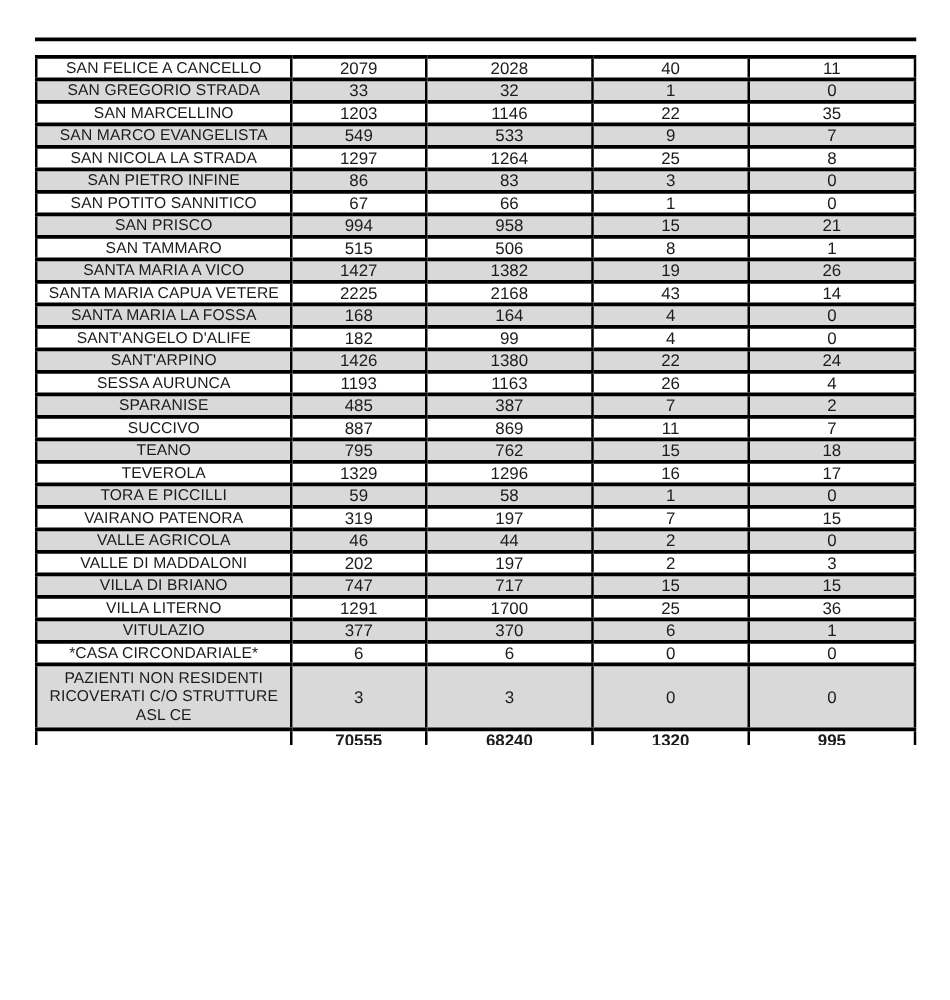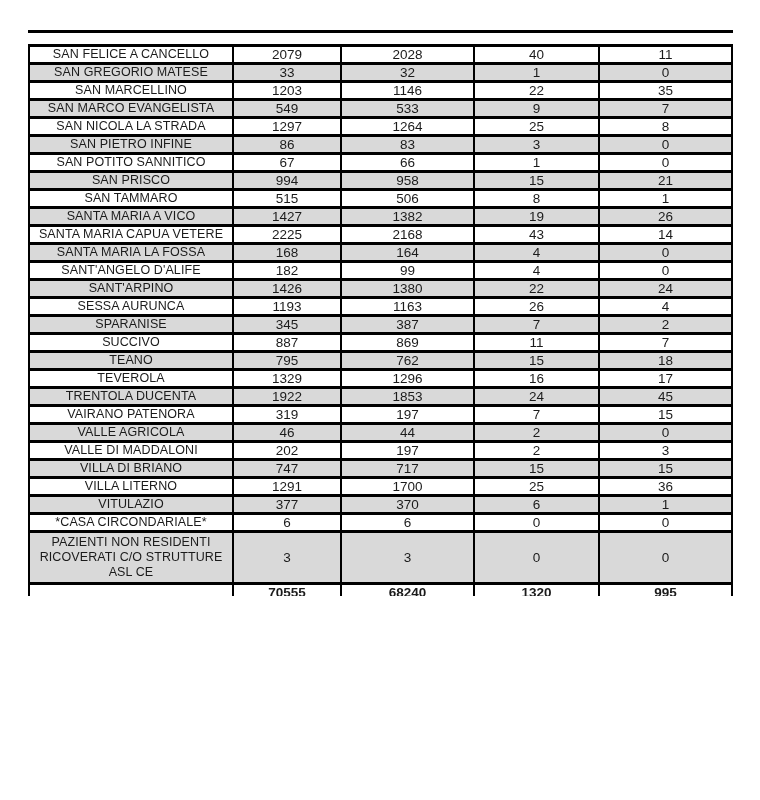--- a/index.html
+++ b/index.html
@@ -78,21 +78,21 @@
     </colgroup>
     <tbody id="table-body">
         <tr>
           <td class="name-cell">SAN FELICE A CANCELLO</td>
           <td class="num-cell">2079</td>
           <td class="num-cell">2028</td>
           <td class="num-cell">40</td>
           <td class="num-cell">11</td>
         </tr>
         <tr>
-          <td class="name-cell">SAN GREGORIO MATESE</td>
+          <td class="name-cell">SAN GREGORIO STRADA</td>
           <td class="num-cell">33</td>
           <td class="num-cell">32</td>
           <td class="num-cell">1</td>
           <td class="num-cell">0</td>
         </tr>
         <tr>
           <td class="name-cell">SAN MARCELLINO</td>
           <td class="num-cell">1203</td>
           <td class="num-cell">1146</td>
           <td class="num-cell">22</td>
@@ -177,21 +177,21 @@
         </tr>
         <tr>
           <td class="name-cell">SESSA AURUNCA</td>
           <td class="num-cell">1193</td>
           <td class="num-cell">1163</td>
           <td class="num-cell">26</td>
           <td class="num-cell">4</td>
         </tr>
         <tr>
           <td class="name-cell">SPARANISE</td>
-          <td class="num-cell">345</td>
+          <td class="num-cell">485</td>
           <td class="num-cell">387</td>
           <td class="num-cell">7</td>
           <td class="num-cell">2</td>
         </tr>
         <tr>
           <td class="name-cell">SUCCIVO</td>
           <td class="num-cell">887</td>
           <td class="num-cell">869</td>
           <td class="num-cell">11</td>
           <td class="num-cell">7</td>
@@ -204,25 +204,25 @@
           <td class="num-cell">18</td>
         </tr>
         <tr>
           <td class="name-cell">TEVEROLA</td>
           <td class="num-cell">1329</td>
           <td class="num-cell">1296</td>
           <td class="num-cell">16</td>
           <td class="num-cell">17</td>
         </tr>
         <tr>
-          <td class="name-cell">TRENTOLA DUCENTA</td>
-          <td class="num-cell">1922</td>
-          <td class="num-cell">1853</td>
-          <td class="num-cell">24</td>
-          <td class="num-cell">45</td>
+          <td class="name-cell">TORA E PICCILLI</td>
+          <td class="num-cell">59</td>
+          <td class="num-cell">58</td>
+          <td class="num-cell">1</td>
+          <td class="num-cell">0</td>
         </tr>
         <tr>
           <td class="name-cell">VAIRANO PATENORA</td>
           <td class="num-cell">319</td>
           <td class="num-cell">197</td>
           <td class="num-cell">7</td>
           <td class="num-cell">15</td>
         </tr>
         <tr>
           <td class="name-cell">VALLE AGRICOLA</td>

